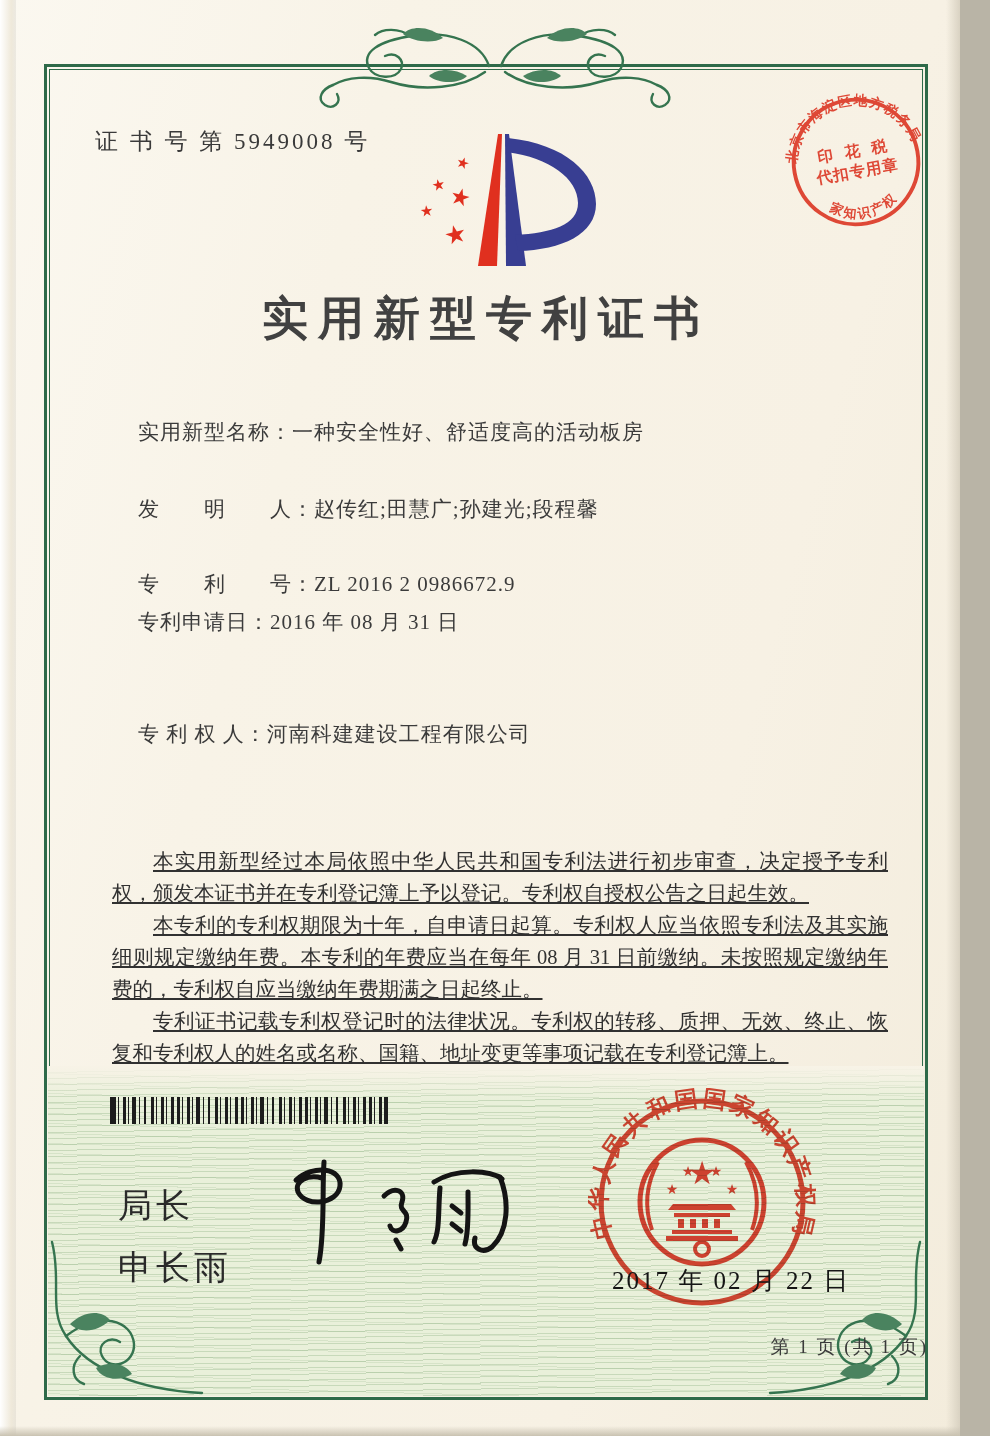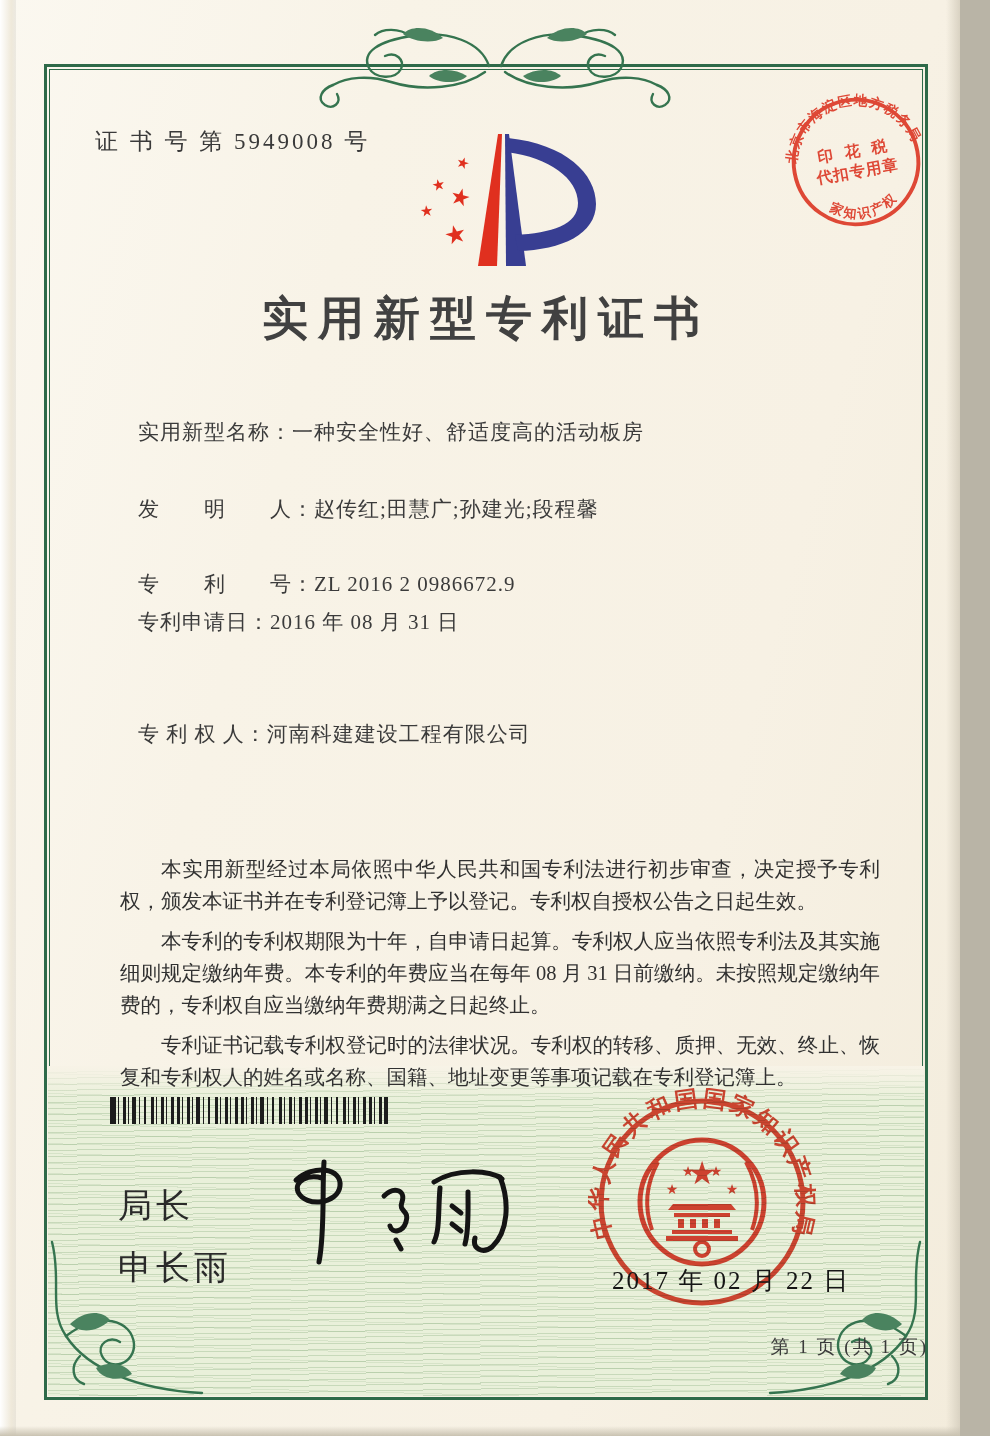--- a/index.html
+++ b/index.html
@@ -36,21 +36,21 @@
   .logo{position:absolute;left:398px;top:130px;width:230px;height:140px;}
   .logo .star{position:absolute;color:#e0301f;line-height:1;}
   
   .title{position:absolute;left:44px;right:32px;top:288px;text-align:center;
     font-size:46px;font-weight:600;letter-spacing:10px;color:#414141;}
   
   .fline{position:absolute;left:112px;font-size:21px;color:#3b3b3b;letter-spacing:1px;white-space:nowrap;margin-left:26px;}
   
   .paras{position:absolute;left:112px;top:845px;width:776px;font-size:20.5px;
     line-height:32px;color:#313131;text-align:justify;}
-  .paras p{margin:8px;text-indent:2em;}
+  .paras p{margin:0;text-indent:2em;text-decoration:underline;}
   
   .barcode{position:absolute;left:110px;top:1097px;width:272px;height:27px;
     border-left:3px solid #1d1d1d;border-right:3px solid #1d1d1d;
     background:repeating-linear-gradient(90deg,
       #1d1d1d 0 3px,rgba(0,0,0,0) 3px 5px,
       #1d1d1d 5px 6px,rgba(0,0,0,0) 6px 10px,
       #1d1d1d 10px 13px,rgba(0,0,0,0) 13px 15px,
       #1d1d1d 15px 16px,rgba(0,0,0,0) 16px 19px,
       #1d1d1d 19px 23px,rgba(0,0,0,0) 23px 26px,
       #1d1d1d 26px 27px,rgba(0,0,0,0) 27px 31px,

